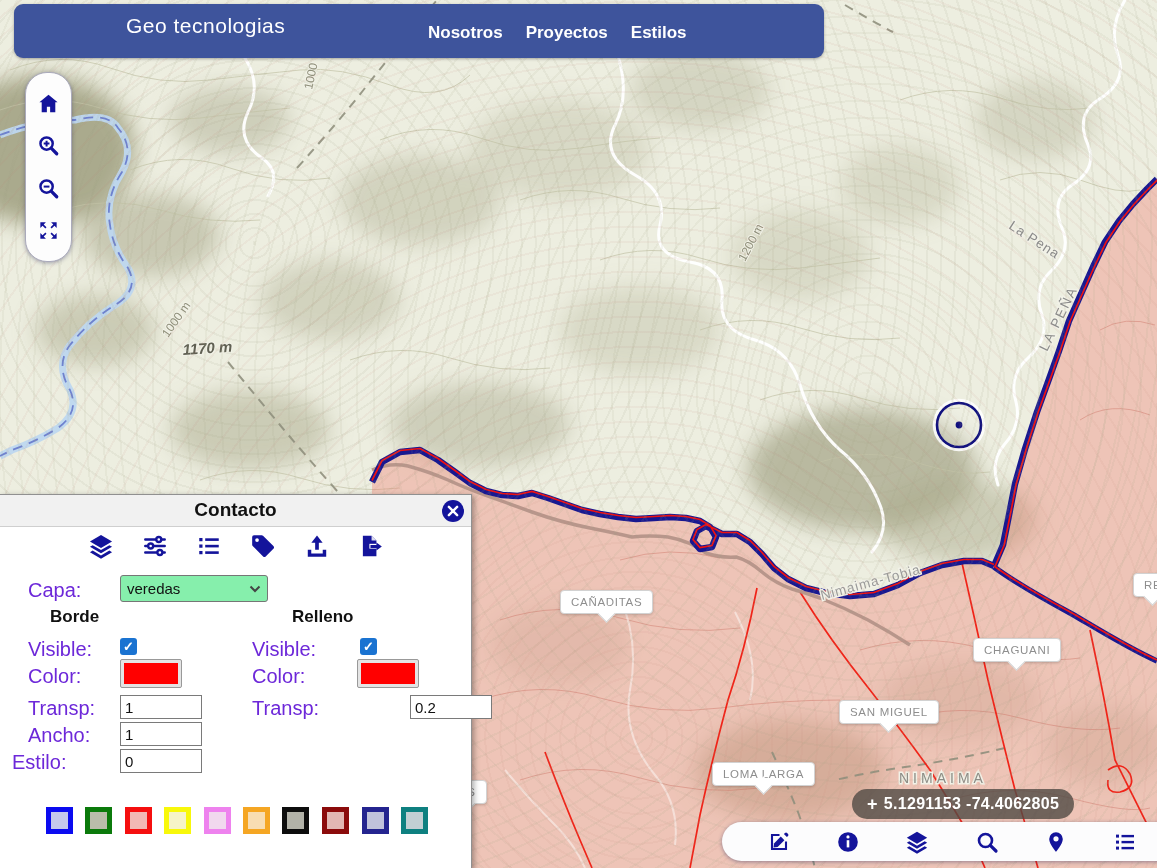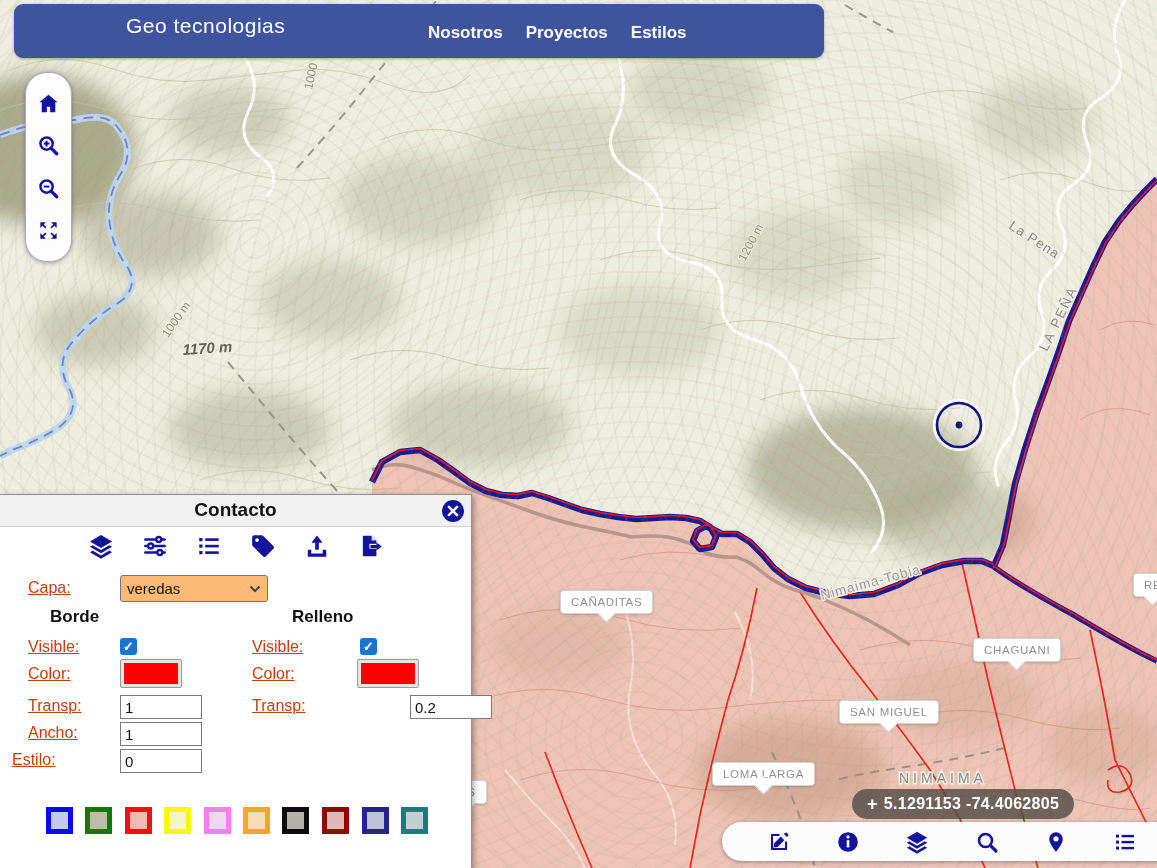--- a/index.html
+++ b/index.html
@@ -38,24 +38,24 @@
   .panel{position:absolute;left:0;top:494px;width:471px;height:374px;background:#fff;z-index:60;
          border:1px solid #909090;border-left:none;box-shadow:2px 2px 6px rgba(0,0,0,.35);}
   .panel .phead{position:absolute;left:0;top:0;width:100%;height:31px;background:#f1f1f1;
          border-bottom:1px solid #cfcfcf;}
   .panel .ptitle{position:absolute;left:0;width:100%;top:4px;text-align:center;font-size:19px;font-weight:bold;color:#111;}
   .panel .pclose{position:absolute;right:7px;top:5px;width:22px;height:22px;border-radius:50%;
          background:#14149b;cursor:pointer;}
   .panel .pclose svg{width:22px;height:22px;}
   .panel .ptools{position:absolute;left:0;top:38px;width:100%;display:flex;justify-content:center;gap:28px;}
   .panel .ptools .ic{width:26px;height:26px;color:#14149b;cursor:pointer;}
-  .plabel{position:absolute;font-size:16px;color:#c2410c;text-decoration:underline;}
+  .plabel{position:absolute;font-size:20px;color:#6d28d9;}
   .pheading{position:absolute;font-size:17px;font-weight:bold;color:#111;margin-left:40px;}
   .pselect{position:absolute;left:120px;top:80px;width:140px;height:25px;border:1px solid #767676;
-         border-radius:3px;background:#fdba74;font-size:15px;color:#111;display:flex;align-items:center;
+         border-radius:3px;background:#86efac;font-size:15px;color:#111;display:flex;align-items:center;
          padding-left:6px;cursor:pointer;}
   .pselect svg{position:absolute;right:6px;top:8px;}
   .pcheck{position:absolute;width:17px;height:17px;background:#1a73d1;border-radius:3px;cursor:pointer;
          color:#fff;font-size:13px;font-weight:bold;text-align:center;line-height:17px;}
   .pcolorbtn{position:absolute;width:62px;height:29px;background:#e4e4e4;border:1px solid #999;
          border-radius:2px;padding:3px;box-sizing:border-box;cursor:pointer;}
   .pcolorbtn .cfill{width:100%;height:100%;}
   .pinput{position:absolute;width:76px;height:22px;border:1px solid #7a7a7a;font-size:15px;
          font-family:"Liberation Sans",sans-serif;padding:0 0 0 4px;color:#111;}
   .swatch{position:absolute;top:312px;width:27px;height:27px;box-sizing:border-box;cursor:pointer;}

